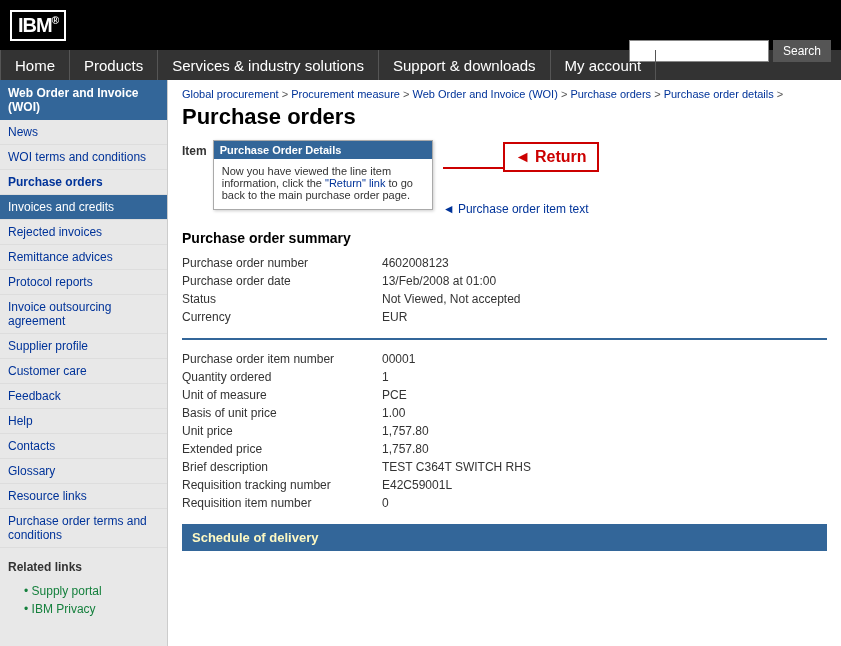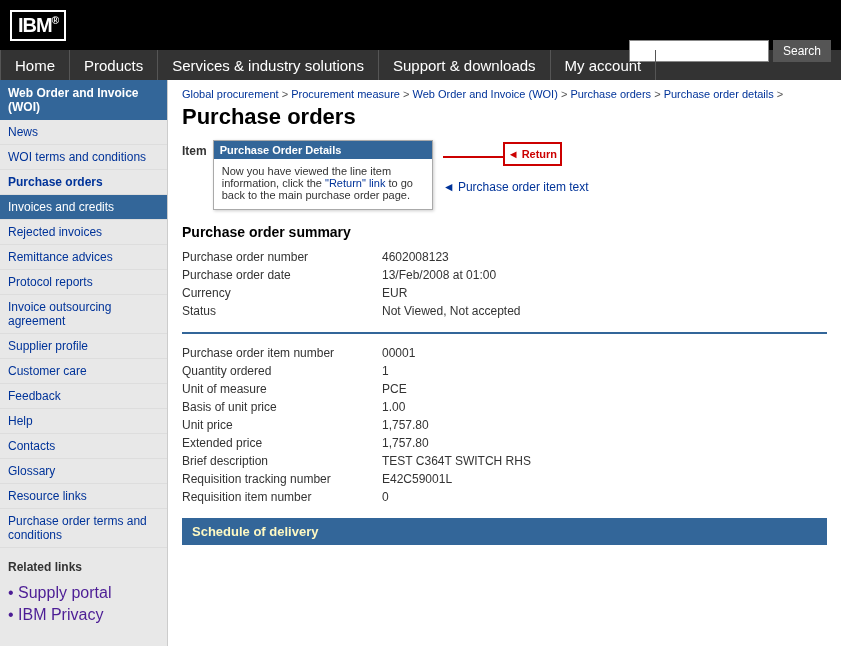--- a/index.html
+++ b/index.html
@@ -132,23 +132,23 @@
     .sidebar-item.bold { font-weight: bold; }
     .sidebar-related {
       padding: 8px;
       font-size: 12px;
       font-weight: bold;
       color: #333;
       margin-top: 4px;
     }
     .sidebar-related-item {
       display: block;
-      padding: 2px 8px;
-      font-size: 16px;
-      color: #4c1d95;
+      padding: 2px 24px;
+      font-size: 12px;
+      color: #15803d;
       text-decoration: none;
       cursor: pointer;
     }
     .sidebar-related-item::before {
       content: '• ';
     }
 
     
     .content {
       flex: 1;
@@ -206,26 +206,26 @@
     .popup-box a {
       color: #003399;
       text-decoration: none;
     }
     .return-button {
       display: inline-flex;
       align-items: center;
       gap: 4px;
       border: 2px solid #cc0000;
       color: #cc0000;
-      padding: 4px 3px;
-      font-size: 11px;
+      padding: 4px 10px;
+      font-size: 16px;
       font-weight: bold;
       cursor: pointer;
       text-decoration: none;
-      margin-bottom: 6px;
+      margin-bottom: 22px;
     }
     .po-item-text-link {
       color: #003399;
       font-size: 12px;
       text-decoration: none;
       display: flex;
       align-items: center;
       gap: 2px;
     }
 
@@ -361,27 +361,27 @@
     <div class="summary-table">
       <div class="summary-row">
         <span class="summary-label">Purchase order number</span>
         <span class="summary-value">4602008123</span>
       </div>
       <div class="summary-row">
         <span class="summary-label">Purchase order date</span>
         <span class="summary-value">13/Feb/2008 at 01:00</span>
       </div>
       <div class="summary-row">
+        <span class="summary-label">Status</span>
+        <span class="summary-value">Not Viewed, Not accepted</span>
+      </div>
+      <div class="summary-row">
         <span class="summary-label">Currency</span>
         <span class="summary-value">EUR</span>
       </div>
-      <div class="summary-row">
-        <span class="summary-label">Status</span>
-        <span class="summary-value">Not Viewed, Not accepted</span>
-      </div>
     </div>
 
     <hr class="divider">
 
     <div class="summary-table">
       <div class="summary-row">
         <span class="summary-label">Purchase order item number</span>
         <span class="summary-value">00001</span>
       </div>
       <div class="summary-row">

